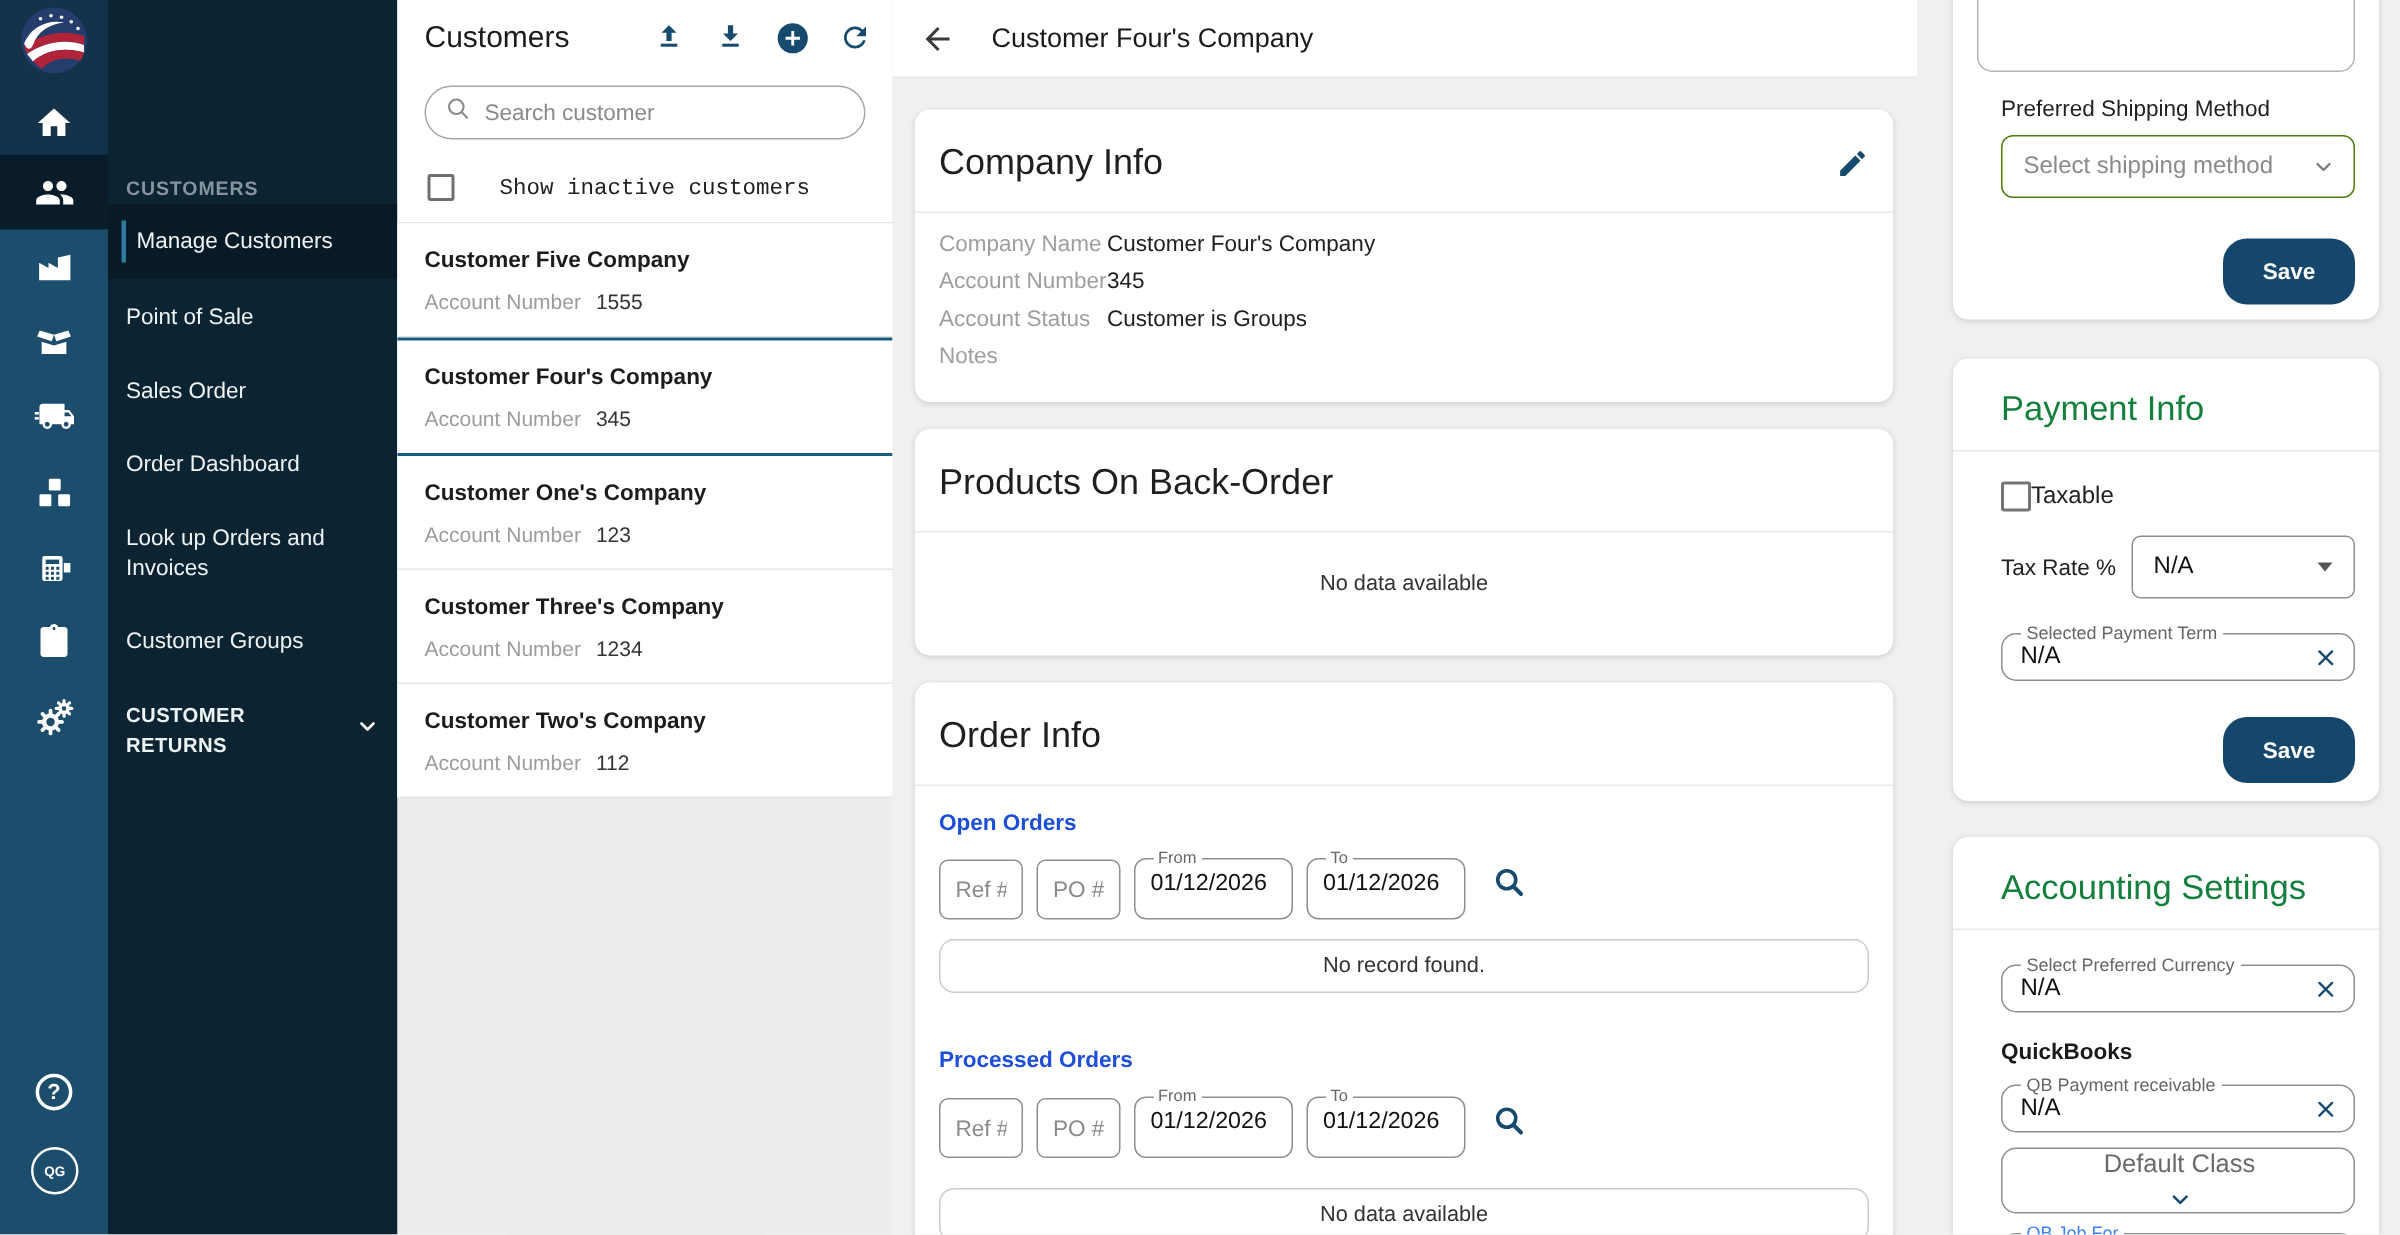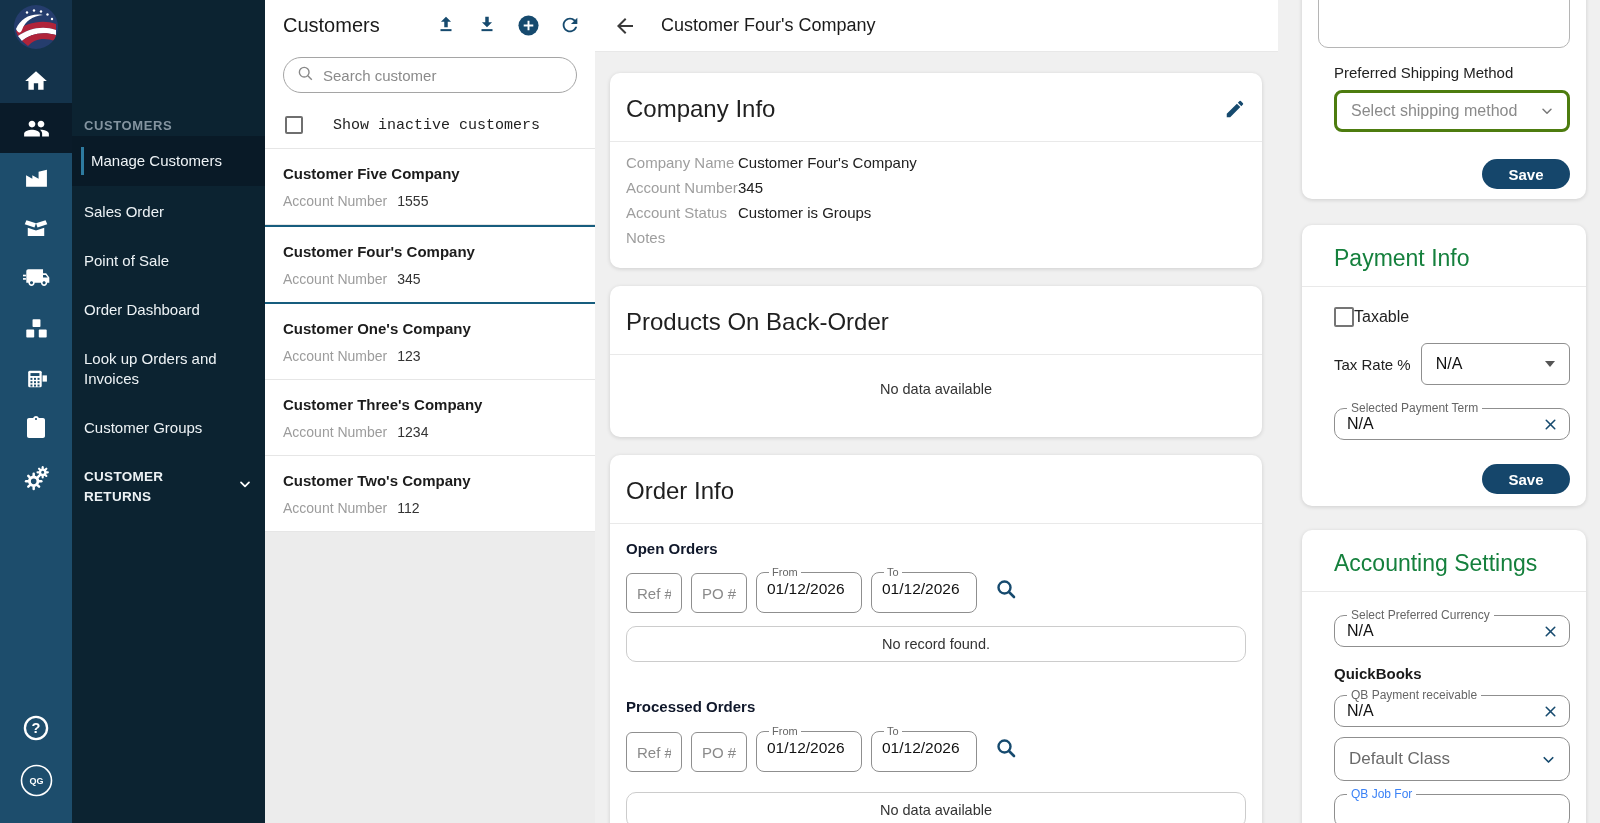--- a/index.html
+++ b/index.html
@@ -65,45 +65,45 @@
   .card { background:#fff; border-radius:10px; box-shadow:0 1px 4px rgba(0,0,0,.14); margin-bottom:18px; }
   .card-head { display:flex; align-items:center; justify-content:space-between;
     padding:22px 16px 18px; border-bottom:1px solid #e9e9e9; }
   .card-head h2 { font-size:24px; font-weight:normal; color:#1f1f1f; }
   .info-rows { padding:12px 16px 14px; }
   .info-row { display:flex; margin-bottom:8px; font-size:15px; line-height:17px; }
   .info-row .ilabel { width:112px; color:#9e9e9e; }
   .info-row .ival { color:#212121; }
   .empty-center { padding:26px 0 40px; text-align:center; font-size:14.5px; color:#333; }
   .order-body { padding:16px 16px 20px; }
-  .sec-label { font-size:15px; font-weight:bold; color:#0f172a; }
+  .sec-label { font-size:15px; font-weight:bold; color:#1d4ed8; }
   .filter-row { display:flex; align-items:flex-end; gap:9px; margin-top:8px; }
   .mini-input { width:56px; height:40px; border:1px solid #8f8f8f; border-radius:6px;
     padding:0 10px; font-size:15px; color:#333; font-family:"Liberation Sans", sans-serif; outline:none; }
   .mini-input::placeholder { color:#8a8a8a; }
   .datefs { width:106px; height:47px; border:1px solid #8f8f8f; border-radius:8px; padding:0 0 0 10px; }
   .datefs legend { font-size:11px; color:#666; padding:0 3px; margin-left:2px; }
   .dateval { font-size:15.5px; color:#111; margin-top:2px; }
   .row-search { margin:0 0 8px 8px; cursor:pointer; }
   .result-box { margin-top:13px; border:1px solid #ccc; border-radius:10px; height:36px;
     display:flex; align-items:center; justify-content:center; font-size:14.5px; color:#333; }
   .sec-label.second { margin-top:36px; display:block; }
 
   
   .rightcol { position:absolute; left:1302px; top:0; width:284px; height:1400px; }
   .rcard { background:#fff; border-radius:10px; box-shadow:0 1px 4px rgba(0,0,0,.14); }
   .rcard .pad { padding:0 16px 0 32px; }
   .rcard-a { margin-top:-40px; padding-bottom:10px; }
   .partial-input { margin:0 16px; height:88px; margin-top:-34px; border:1px solid #b5b5b5;
     border-radius:10px; background:#fff; }
   .field-label { margin-top:16px; font-size:15px; color:#222; }
-  .selectbox { margin-top:9px; height:42px; border:3px solid #4d7c0f; border-radius:8px;
+  .selectbox { margin-top:9px; height:42px; border:1px solid #4d7c0f; border-radius:8px;
     display:flex; align-items:center; justify-content:space-between; padding:0 12px 0 14px; cursor:pointer;text-align:center; }
   .selectbox .ph { font-size:16px; color:#8a8a8a; }
-  .save-btn { display:block; margin:27px 0 0 auto; width:88px; height:30px; border:none; cursor:pointer;
+  .save-btn { display:block; margin:27px 0 0 auto; width:88px; height:44px; border:none; cursor:pointer;
     background:var(--save); color:#fff; font-size:15px; font-weight:bold; border-radius:16px;
     font-family:"Liberation Sans", sans-serif; }
   .rhead { padding:20px 16px 14px 32px; border-bottom:1px solid #e9e9e9; }
   .rhead h2 { font-size:23px; font-weight:normal; color:#15803d; }
   .rcard-b { margin-top:26px; padding-bottom:12px; }
   .taxable-row { display:flex; align-items:center; margin-top:20px; cursor:pointer; }
   .checkbox2 { width:20px; height:20px; border:2px solid #757575; border-radius:2px; background:#fff; }
   .taxable-label { font-size:16px; color:#222; }
   .tax-row { display:flex; align-items:center; margin-top:16px; }
   .tax-label { font-size:15px; color:#222; white-space:nowrap; }
@@ -114,21 +114,21 @@
     border-top:6px solid #555; }
   .clearfs { margin-top:16px; border:1px solid #8f8f8f; border-radius:10px; padding:0 10px 6px 12px; }
   .clearfs legend { font-size:12px; color:#666; padding:0 4px; }
   .clearfs .frow { display:flex; align-items:center; justify-content:space-between; }
   .clearfs .fval { font-size:16px; color:#111; }
   .xbtn { cursor:pointer; display:flex; }
   .rcard-c { margin-top:24px; padding-bottom:40px; }
   .qb-label { margin-top:18px; font-size:15px; font-weight:bold; color:#1a1a1a; }
   .clearfs.tight { margin-top:6px; }
   .classbox { margin-top:10px; height:44px; border:1px solid #8f8f8f; border-radius:10px;
-    display:flex; align-items:center; justify-content:space-between; padding:0 12px 0 14px; cursor:pointer; }
+    display:flex; align-items:center; justify-content:space-between; padding:0 12px 0 14px; cursor:pointer;flex-direction:column; }
   .classbox .ph { font-size:17px; color:#6a6a6a; }
   .jobfs { margin-top:6px; border:1px solid #8f8f8f; border-radius:10px; padding:0 10px 26px 12px; }
   .jobfs legend { font-size:12px; color:#3b82f6; padding:0 4px; }
 </style>
 </head>
 <body>
 
 <div class="app">
 
   <aside class="rail">
@@ -251,22 +251,22 @@
           <circle cx="16.5" cy="16.5" r="15" fill="none" stroke="#fff" stroke-width="1.6"></circle>
           <text x="16.5" y="20" font-size="9" font-weight="bold" fill="#fff" text-anchor="middle" font-family="Liberation Sans, sans-serif">QG</text>
         </svg>
       </div>
     </div>
   </aside>
 
   <nav class="subnav">
     <div class="subnav-section">CUSTOMERS</div>
     <div class="subnav-item active"><span>Manage Customers</span></div>
+    <div class="subnav-item"><span>Point of Sale</span></div>
     <div class="subnav-item"><span>Sales Order</span></div>
-    <div class="subnav-item"><span>Point of Sale</span></div>
     <div class="subnav-item"><span>Order Dashboard</span></div>
     <div class="subnav-item"><span>Look up Orders and Invoices</span></div>
     <div class="subnav-item"><span>Customer Groups</span></div>
     <div class="subnav-item returns">
       <span>CUSTOMER RETURNS</span>
       <span class="returns-chev">
         <svg width="16" height="16" viewBox="0 0 24 24" fill="none" stroke="#fff" stroke-width="2.6" stroke-linecap="round" stroke-linejoin="round">
             <polyline points="6,9.5 12,15.5 18,9.5"></polyline>
           </svg>
       </span>

